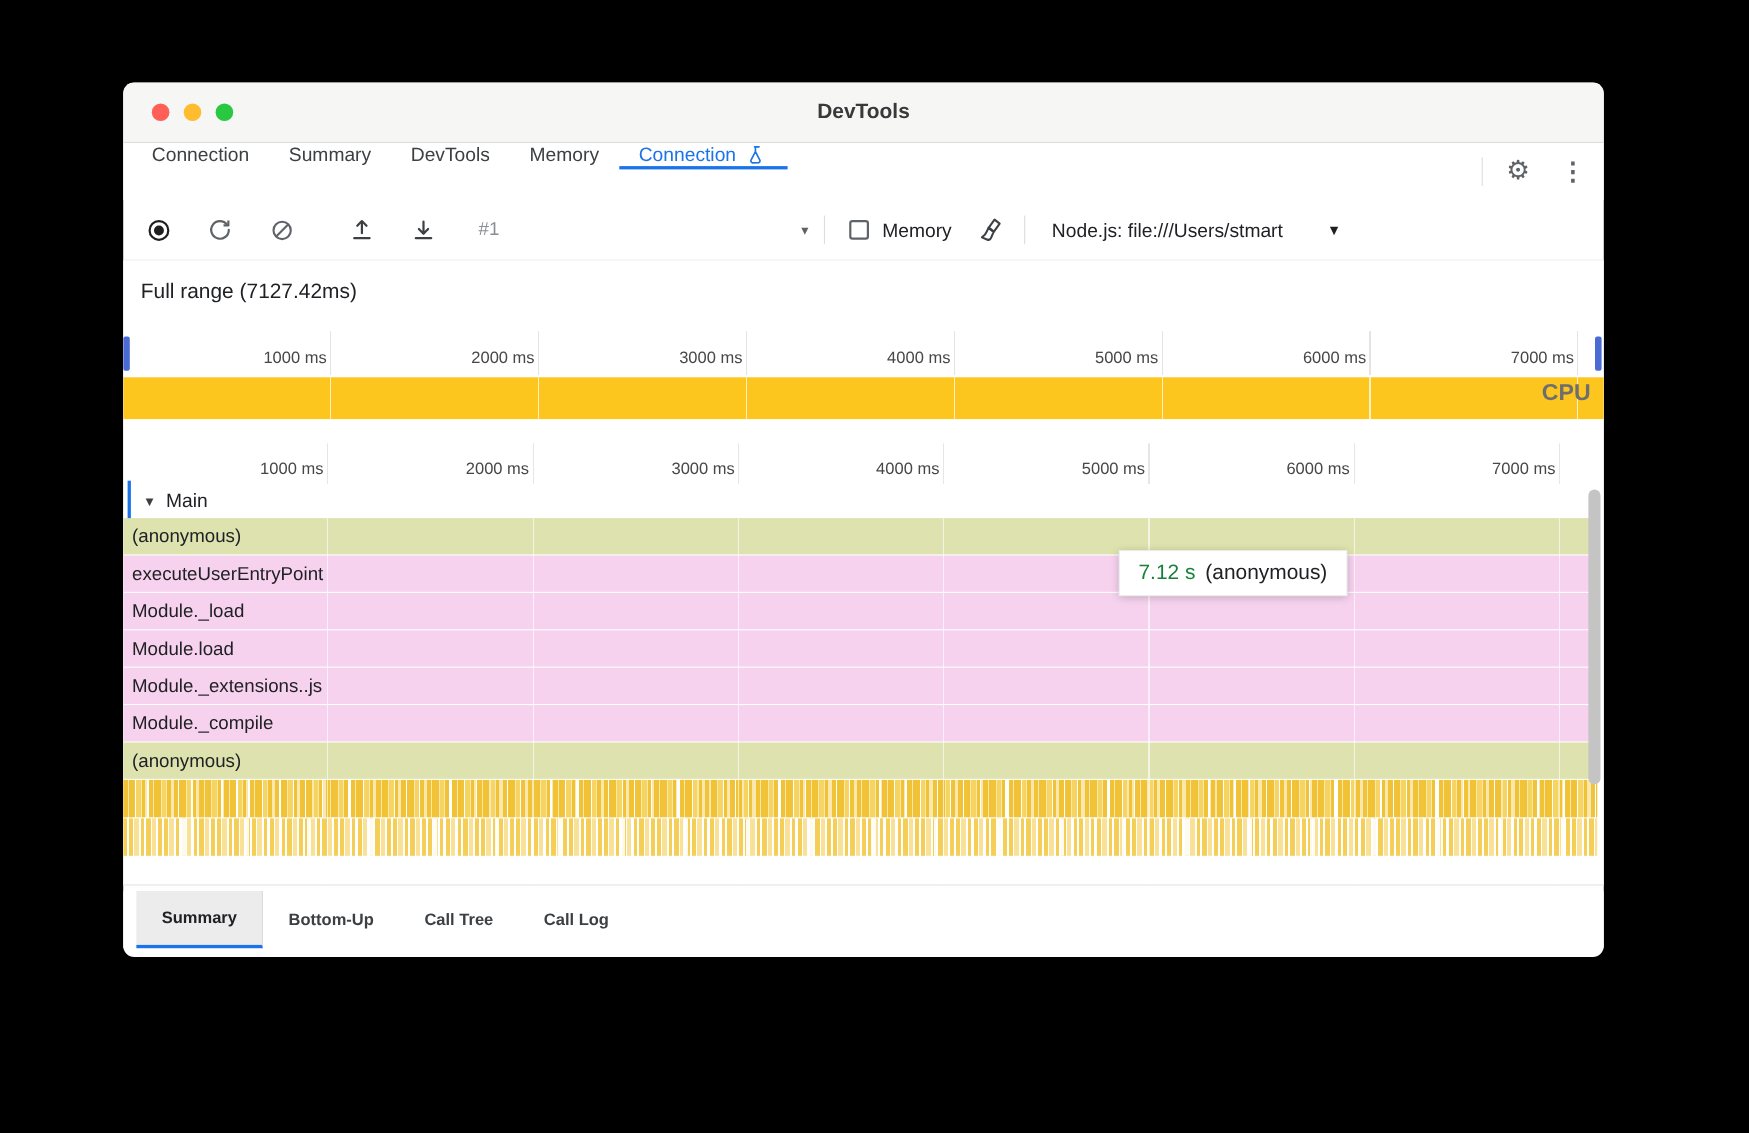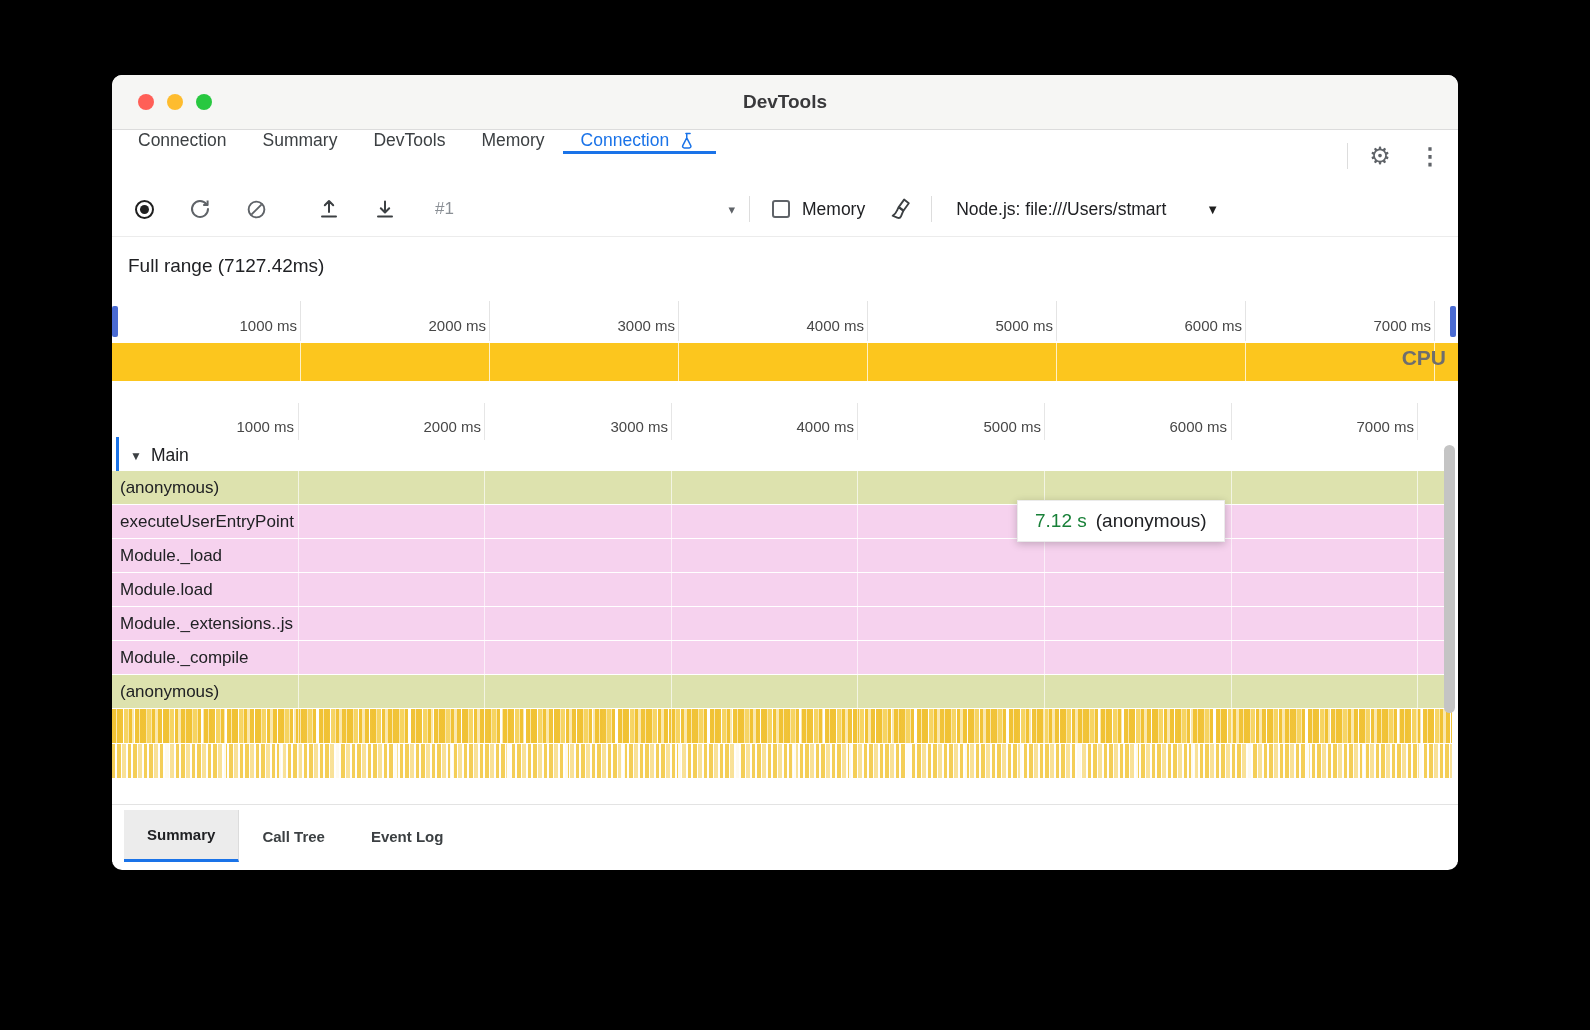--- a/index.html
+++ b/index.html
@@ -270,20 +270,23 @@
     <div class="vscroll">
       <span class="vthumb"></span>
     </div>
   </div>
 
   <div class="bottom-tabs">
     <div class="btab active">
         <span>Summary</span>
       </div>
     <div class="btab">
+        <span>Bottom-Up</span>
+      </div>
+    <div class="btab">
         <span>Call Tree</span>
       </div>
     <div class="btab">
-        <span>Event Log</span>
+        <span>Call Log</span>
       </div>
   </div>
 
 </div>
 
 </body></html>

